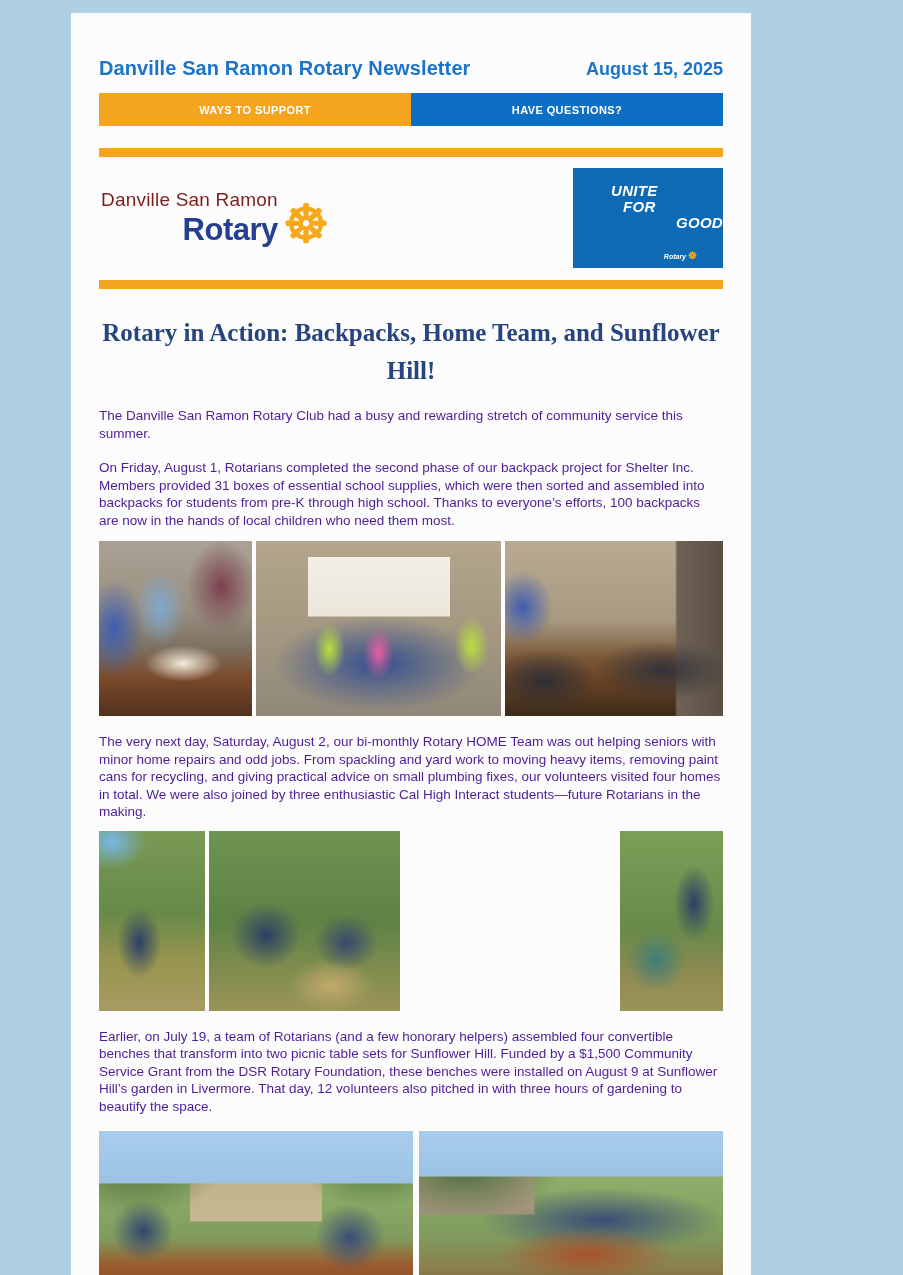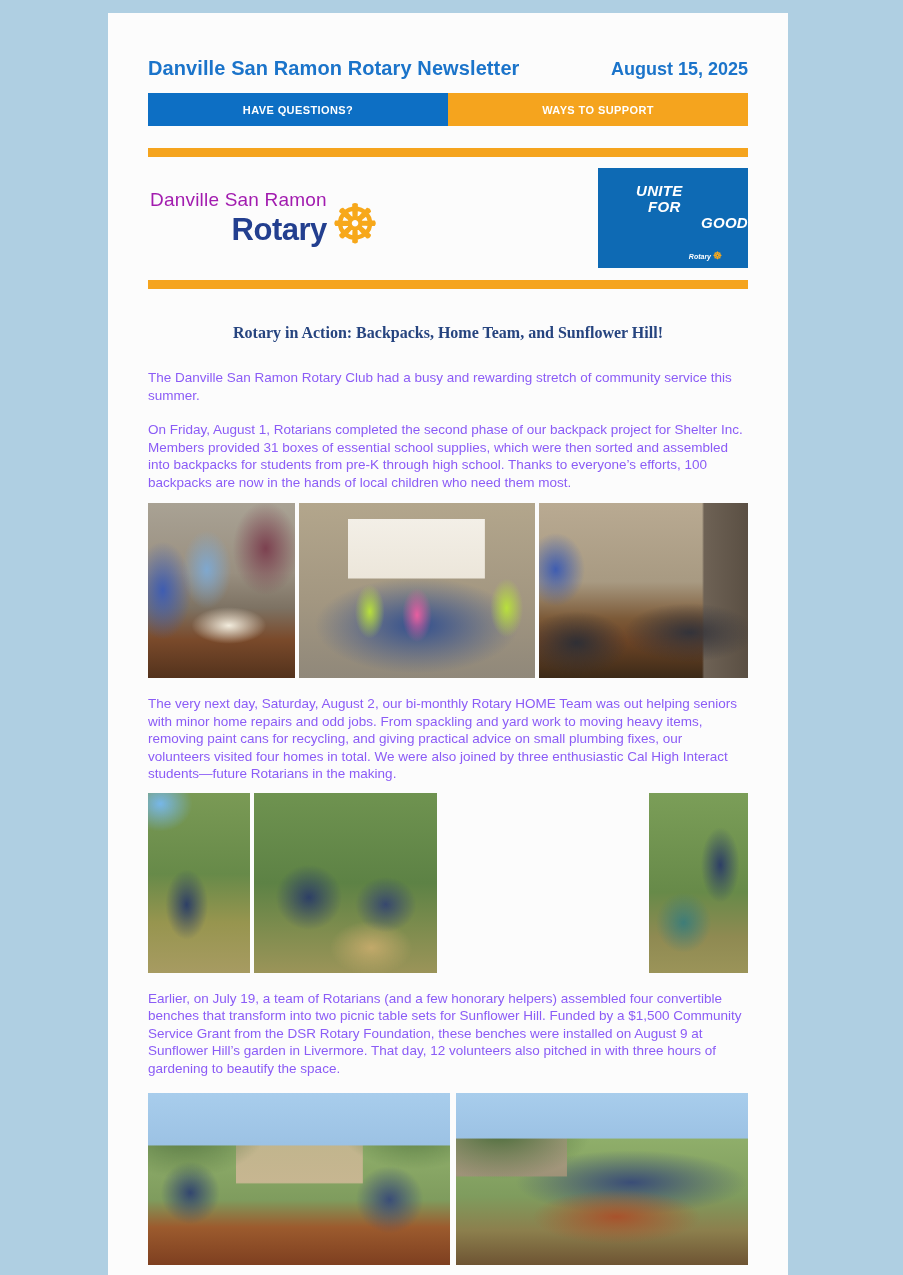--- a/index.html
+++ b/index.html
@@ -1,20 +1,20 @@
 <!DOCTYPE html>
 <html><head>
 <meta charset="utf-8">
 <style>
   * { margin:0; padding:0; box-sizing:border-box; }
   html,body { width:903px; height:1275px; overflow:hidden; }
   body { background:#afcfe2; font-family:"Liberation Sans", sans-serif; }
 
-  .card { position:relative; margin-left:108px; margin-top:13px; width:680px;
-          height:1262px; background:#fcfcfc; padding:0 40px; overflow:hidden; }
+  .card { position:relative; margin-left:71px; margin-top:13px; width:680px;
+          height:1262px; background:#fcfcfc; padding:0 28px; overflow:hidden; }
 
   
   .header-row { padding-top:44px; display:flex; justify-content:space-between; align-items:baseline; }
   .nl-title { font-size:20px; font-weight:bold; color:#1b74ca; letter-spacing:0.1px; }
   .nl-date  { font-size:18px; font-weight:bold; color:#1b74ca; }
 
   
   .nav { display:flex; margin-top:13px; height:33px; }
   .nav-btn { flex:1; display:flex; align-items:center; justify-content:center;
              color:#fff; font-size:11px; font-weight:bold; letter-spacing:0.4px;
@@ -22,37 +22,37 @@
   .bg-orange { background:#f5a41e; }
   .bg-blue   { background:#0d6fc4; }
 
   .rule { height:9px; background:#f5a41e; }
   .rule-top { margin-top:22px; }
   .rule-bottom { margin-top:19px; }
 
   
   .logo-row { margin-top:18px; height:86px; display:flex; justify-content:space-between; align-items:center; }
   .club-logo { display:flex; align-items:flex-start; padding-left:2px; }
-  .logo-club-name { font-size:19px; color:#a21caf; letter-spacing:0.2px; }
+  .logo-club-name { font-size:19px; color:#7f1d1d; letter-spacing:0.2px; }
   .logo-bottom { text-align:right; margin-top:1px; }
   .logo-wordmark { font-size:31px; font-weight:bold; color:#233f8f; letter-spacing:-0.5px; }
   .wheel-icon { font-size:52px; line-height:0.9; color:#f7a81b; margin-left:5px; margin-top:12px; font-weight:bold; }
 
   .unite-banner { width:150px; height:100px; background:#0e6ab4; color:#fff;
                   position:relative; font-style:italic; font-weight:bold; padding-top:15px; }
   .u-line { font-size:15px; line-height:16px; letter-spacing:0.3px; }
   .u0 { margin-left:38px; } .u1 { margin-left:50px; } .u2 { margin-left:60px;text-align:right; }
   .banner-brand { position:absolute; right:26px; bottom:7px; display:flex; align-items:center; gap:2px;
                   font-size:7px; font-style:italic; }
   .mini-wheel { color:#f7a81b; font-size:10px; font-style:normal; line-height:1; }
 
   
   .headline { margin:25px 0 0; text-align:center; font-family:"Liberation Serif", serif;
-              font-weight:bold; font-size:16px; line-height:38px; color:#26447f; }
-  .para { margin:17px 0 0; font-size:13.5px; line-height:17.5px; color:#8b5cf6; }
+              font-weight:bold; font-size:25px; line-height:38px; color:#26447f; }
+  .para { margin:17px 0 0; font-size:13.5px; line-height:17.5px; color:#4c1d95; }
 
   
   .collage { display:flex; gap:4px; margin-top:12px; }
   .photo { flex-basis:0; }
 
   .c1 { height:175px; margin-top:12px; }
   .c2 { height:180px; margin-top:10px; }
   .c3 { height:172px; margin-top:16px; gap:6px; }
   .f146{flex-grow:146;} .f235{flex-grow:235;} .f208{flex-grow:208;}
   .f102{flex-grow:102;} .f183{flex-grow:183;} .f203{flex-grow:203;} .f99{flex-grow:99;}
@@ -121,22 +121,22 @@
 <body>
 
 <div class="card">
 
   <div class="header-row">
     <div class="nl-title">Danville San Ramon Rotary Newsletter</div>
     <div class="nl-date">August 15, 2025</div>
   </div>
 
   <div class="nav">
+    <a class="nav-btn bg-orange">WAYS TO SUPPORT</a>
     <a class="nav-btn bg-blue">HAVE QUESTIONS?</a>
-    <a class="nav-btn bg-orange">WAYS TO SUPPORT</a>
   </div>
 
   <div class="rule rule-top"></div>
 
   <div class="logo-row">
     <div class="club-logo">
       <div>
         <div class="logo-club-name">Danville San Ramon</div>
         <div class="logo-bottom">
           <span class="logo-wordmark">Rotary</span>

